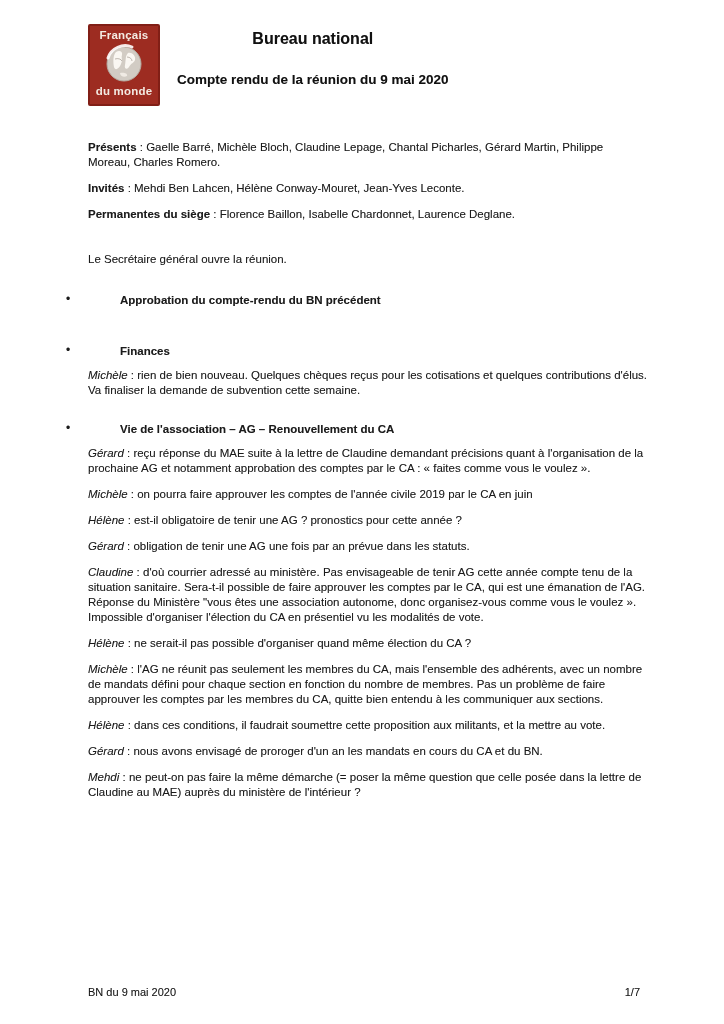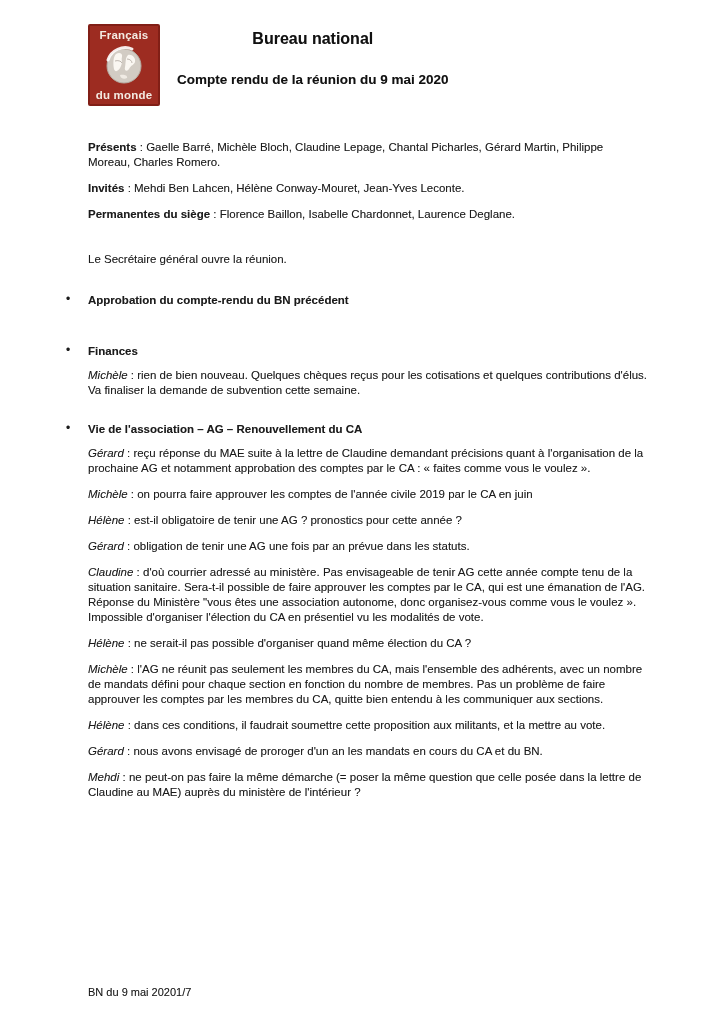--- a/index.html
+++ b/index.html
@@ -9,45 +9,45 @@
     font-family:"Liberation Sans", sans-serif;color:#1b1b1b;
     text-shadow:0 0 .5px rgba(30,30,30,.35);
     overflow:hidden;
   }
   
   .logo{
     position:absolute;left:88px;top:24px;width:72px;height:82px;
     background:var(--logo-background,#9d2c21);
     border:2px solid var(--logo-border,#811f16);
     box-sizing:border-box;border-radius:2px;
-    display:flex;flex-direction:column;align-items:center;justify-content:space-between;
+    display:flex;flex-direction:column;align-items:center;
     padding:3px 2px;color:#f3eae2;text-shadow:none;
   }
   .logo .logo-txt{font-size:11.5px;font-weight:bold;letter-spacing:.2px;line-height:12px;}
   .logo svg{width:44px;height:44px;display:block;}
   .titles{position:absolute;left:177px;top:30px;text-align:center;}
   .doc-title{margin:0;font-size:16px;font-weight:bold;color:#111;}
   .doc-subtitle{margin:24px 0 0 0;font-size:13.5px;font-weight:bold;color:#111;}
   
   .content{position:absolute;left:88px;top:140px;width:572px;font-size:11.5px;line-height:15px;}
   p{margin:0 12px 11px 0;}
   .ptext{white-space:pre-line;}
   .spk{font-style:italic;}
   b{font-weight:bold;}
   .opening{margin-top:30px;margin-bottom:0;}
   section{margin-top:24px;}
   section.first{margin-top:26px;}
   section.gap-lg{margin-top:36px;}
   .sec-head{position:relative;margin:0 0 9px 0;}
-  .sec-title{font-weight:bold;font-size:11.5px;display:inline;}
+  .sec-title{font-weight:bold;font-size:11.5px;display:inline;margin-left:32px;}
   .bullet{position:absolute;left:-22px;top:-1px;font-size:12px;}
   
   .footer{
     position:absolute;left:88px;bottom:26px;width:552px;
-    display:flex;justify-content:flex-start;font-size:11px;color:#1b1b1b;
+    display:flex;justify-content:space-between;font-size:11px;color:#1b1b1b;
   }
 </style>
 </head>
 <body>
 
 <div class="page">
 
   <div class="logo">
     <div class="logo-txt">Français</div>
     <svg viewBox="0 0 44 44" aria-hidden="true">

